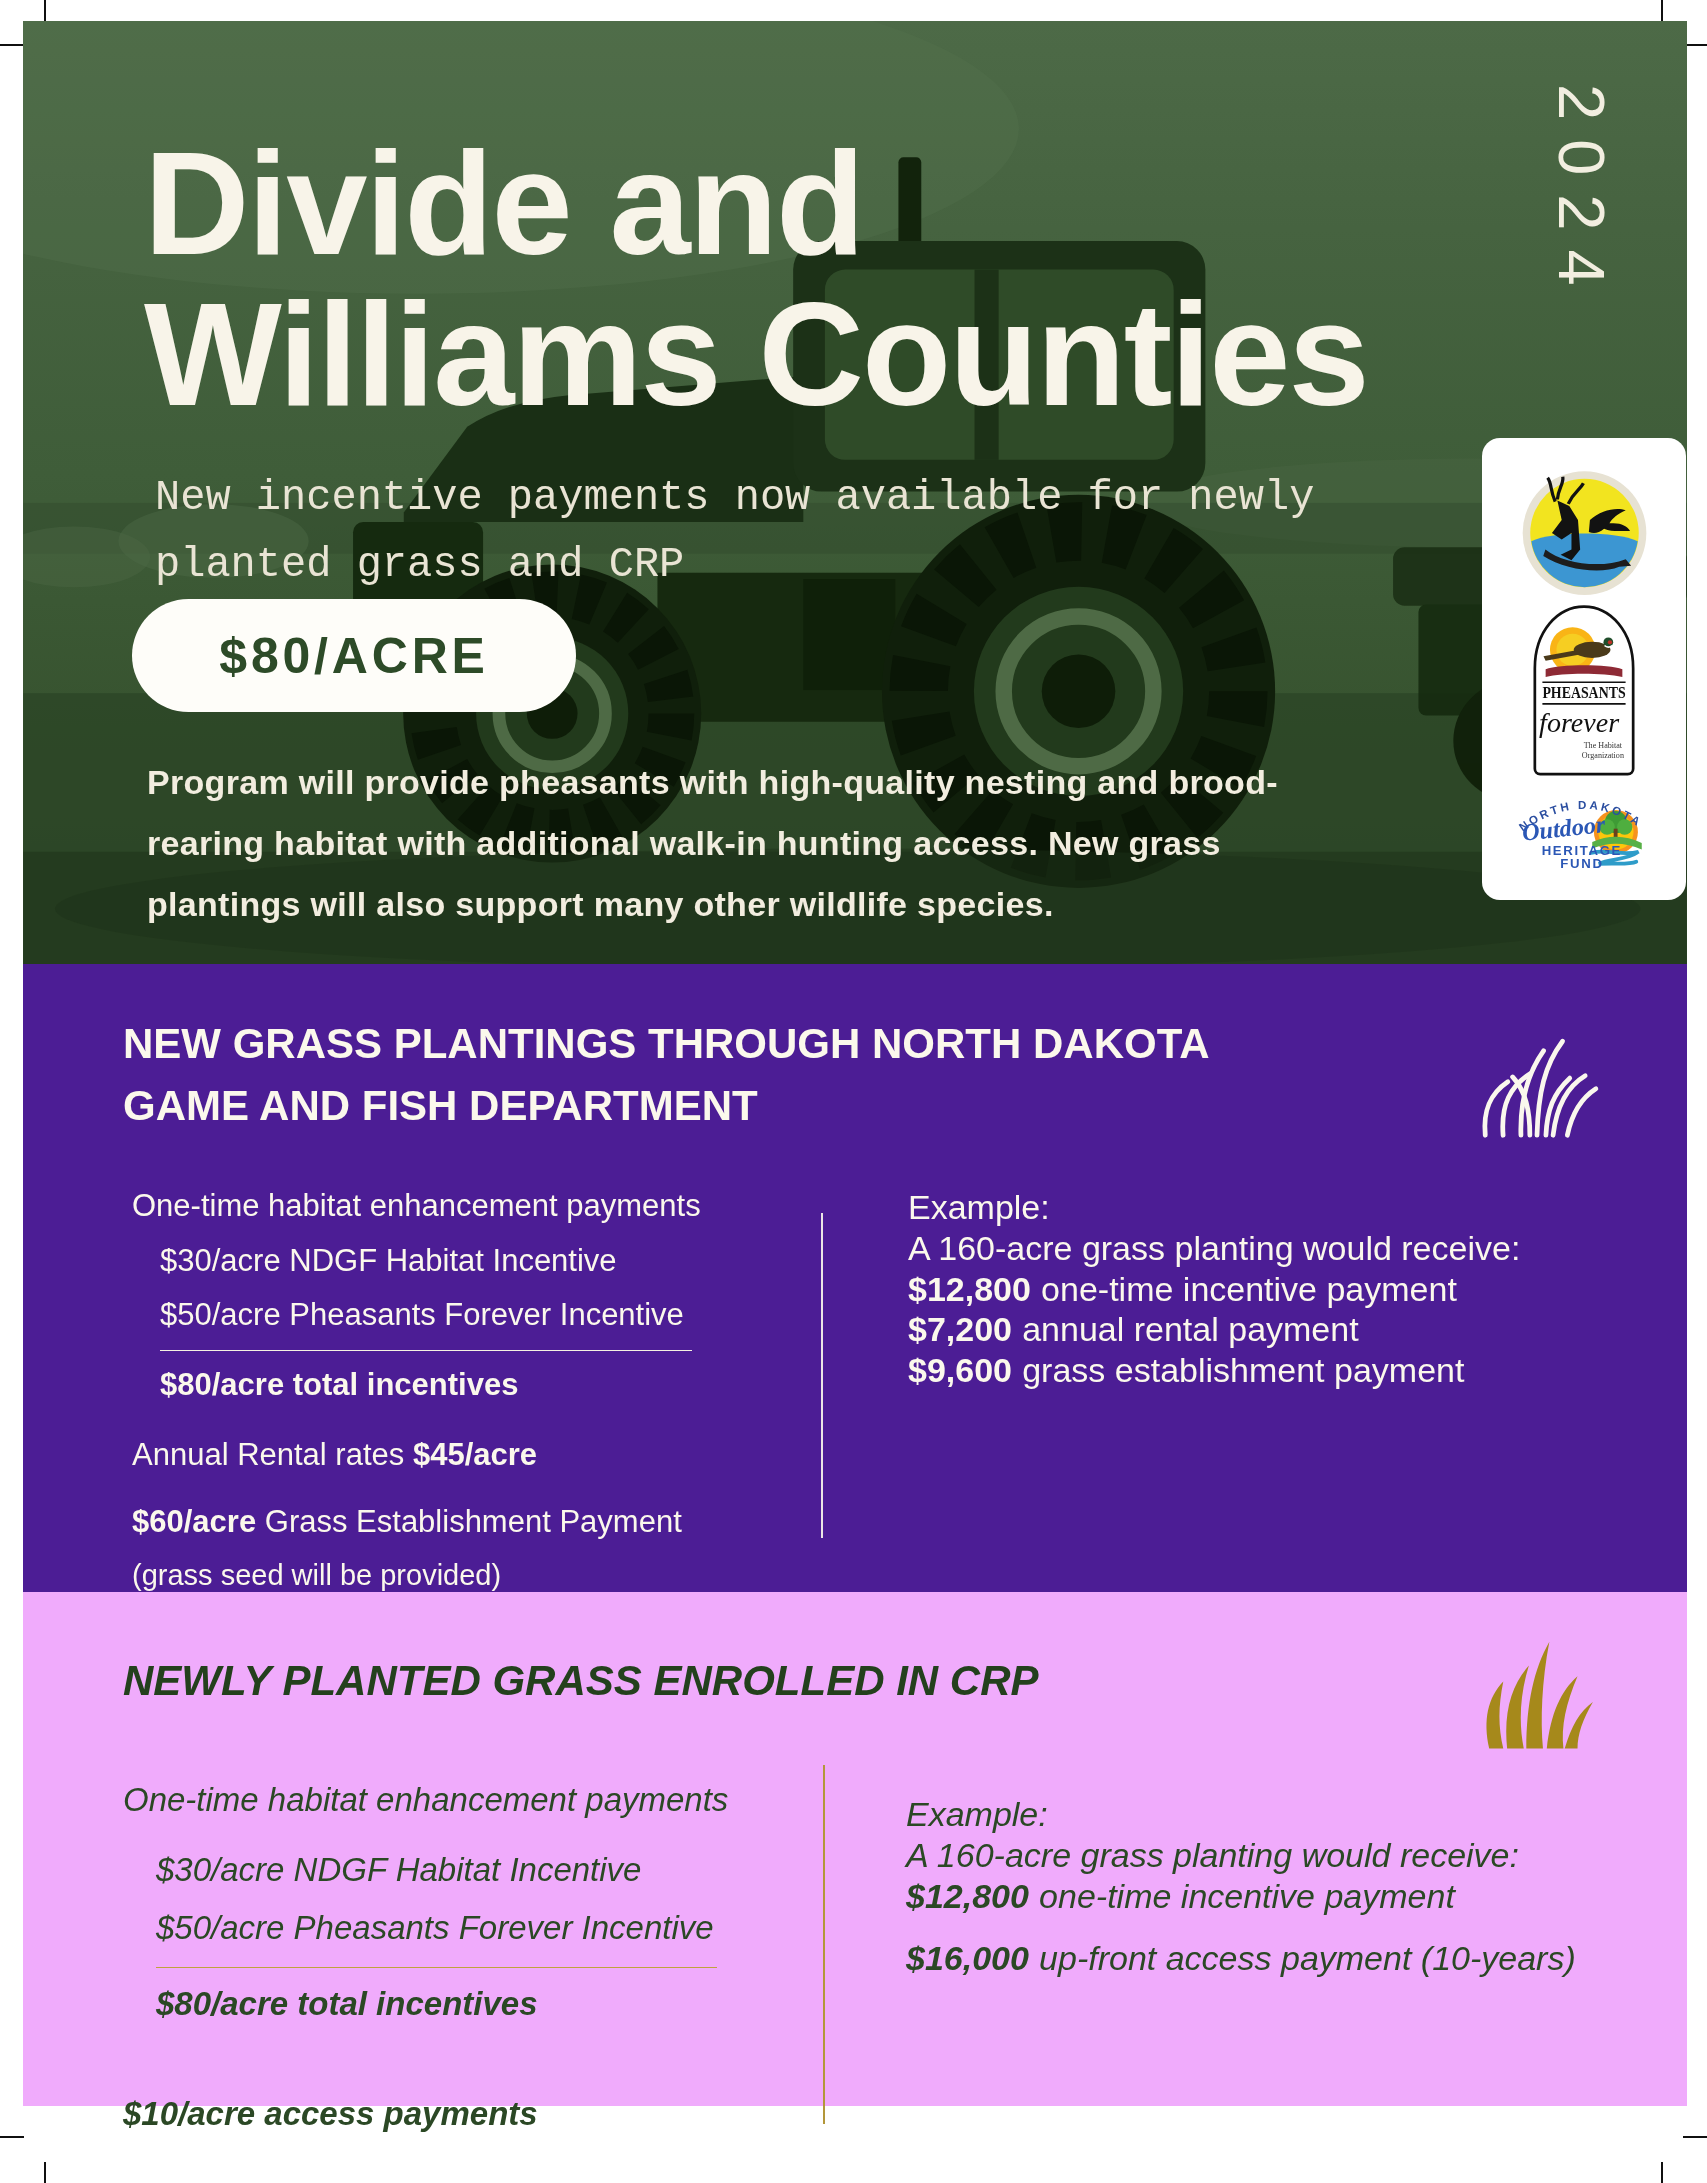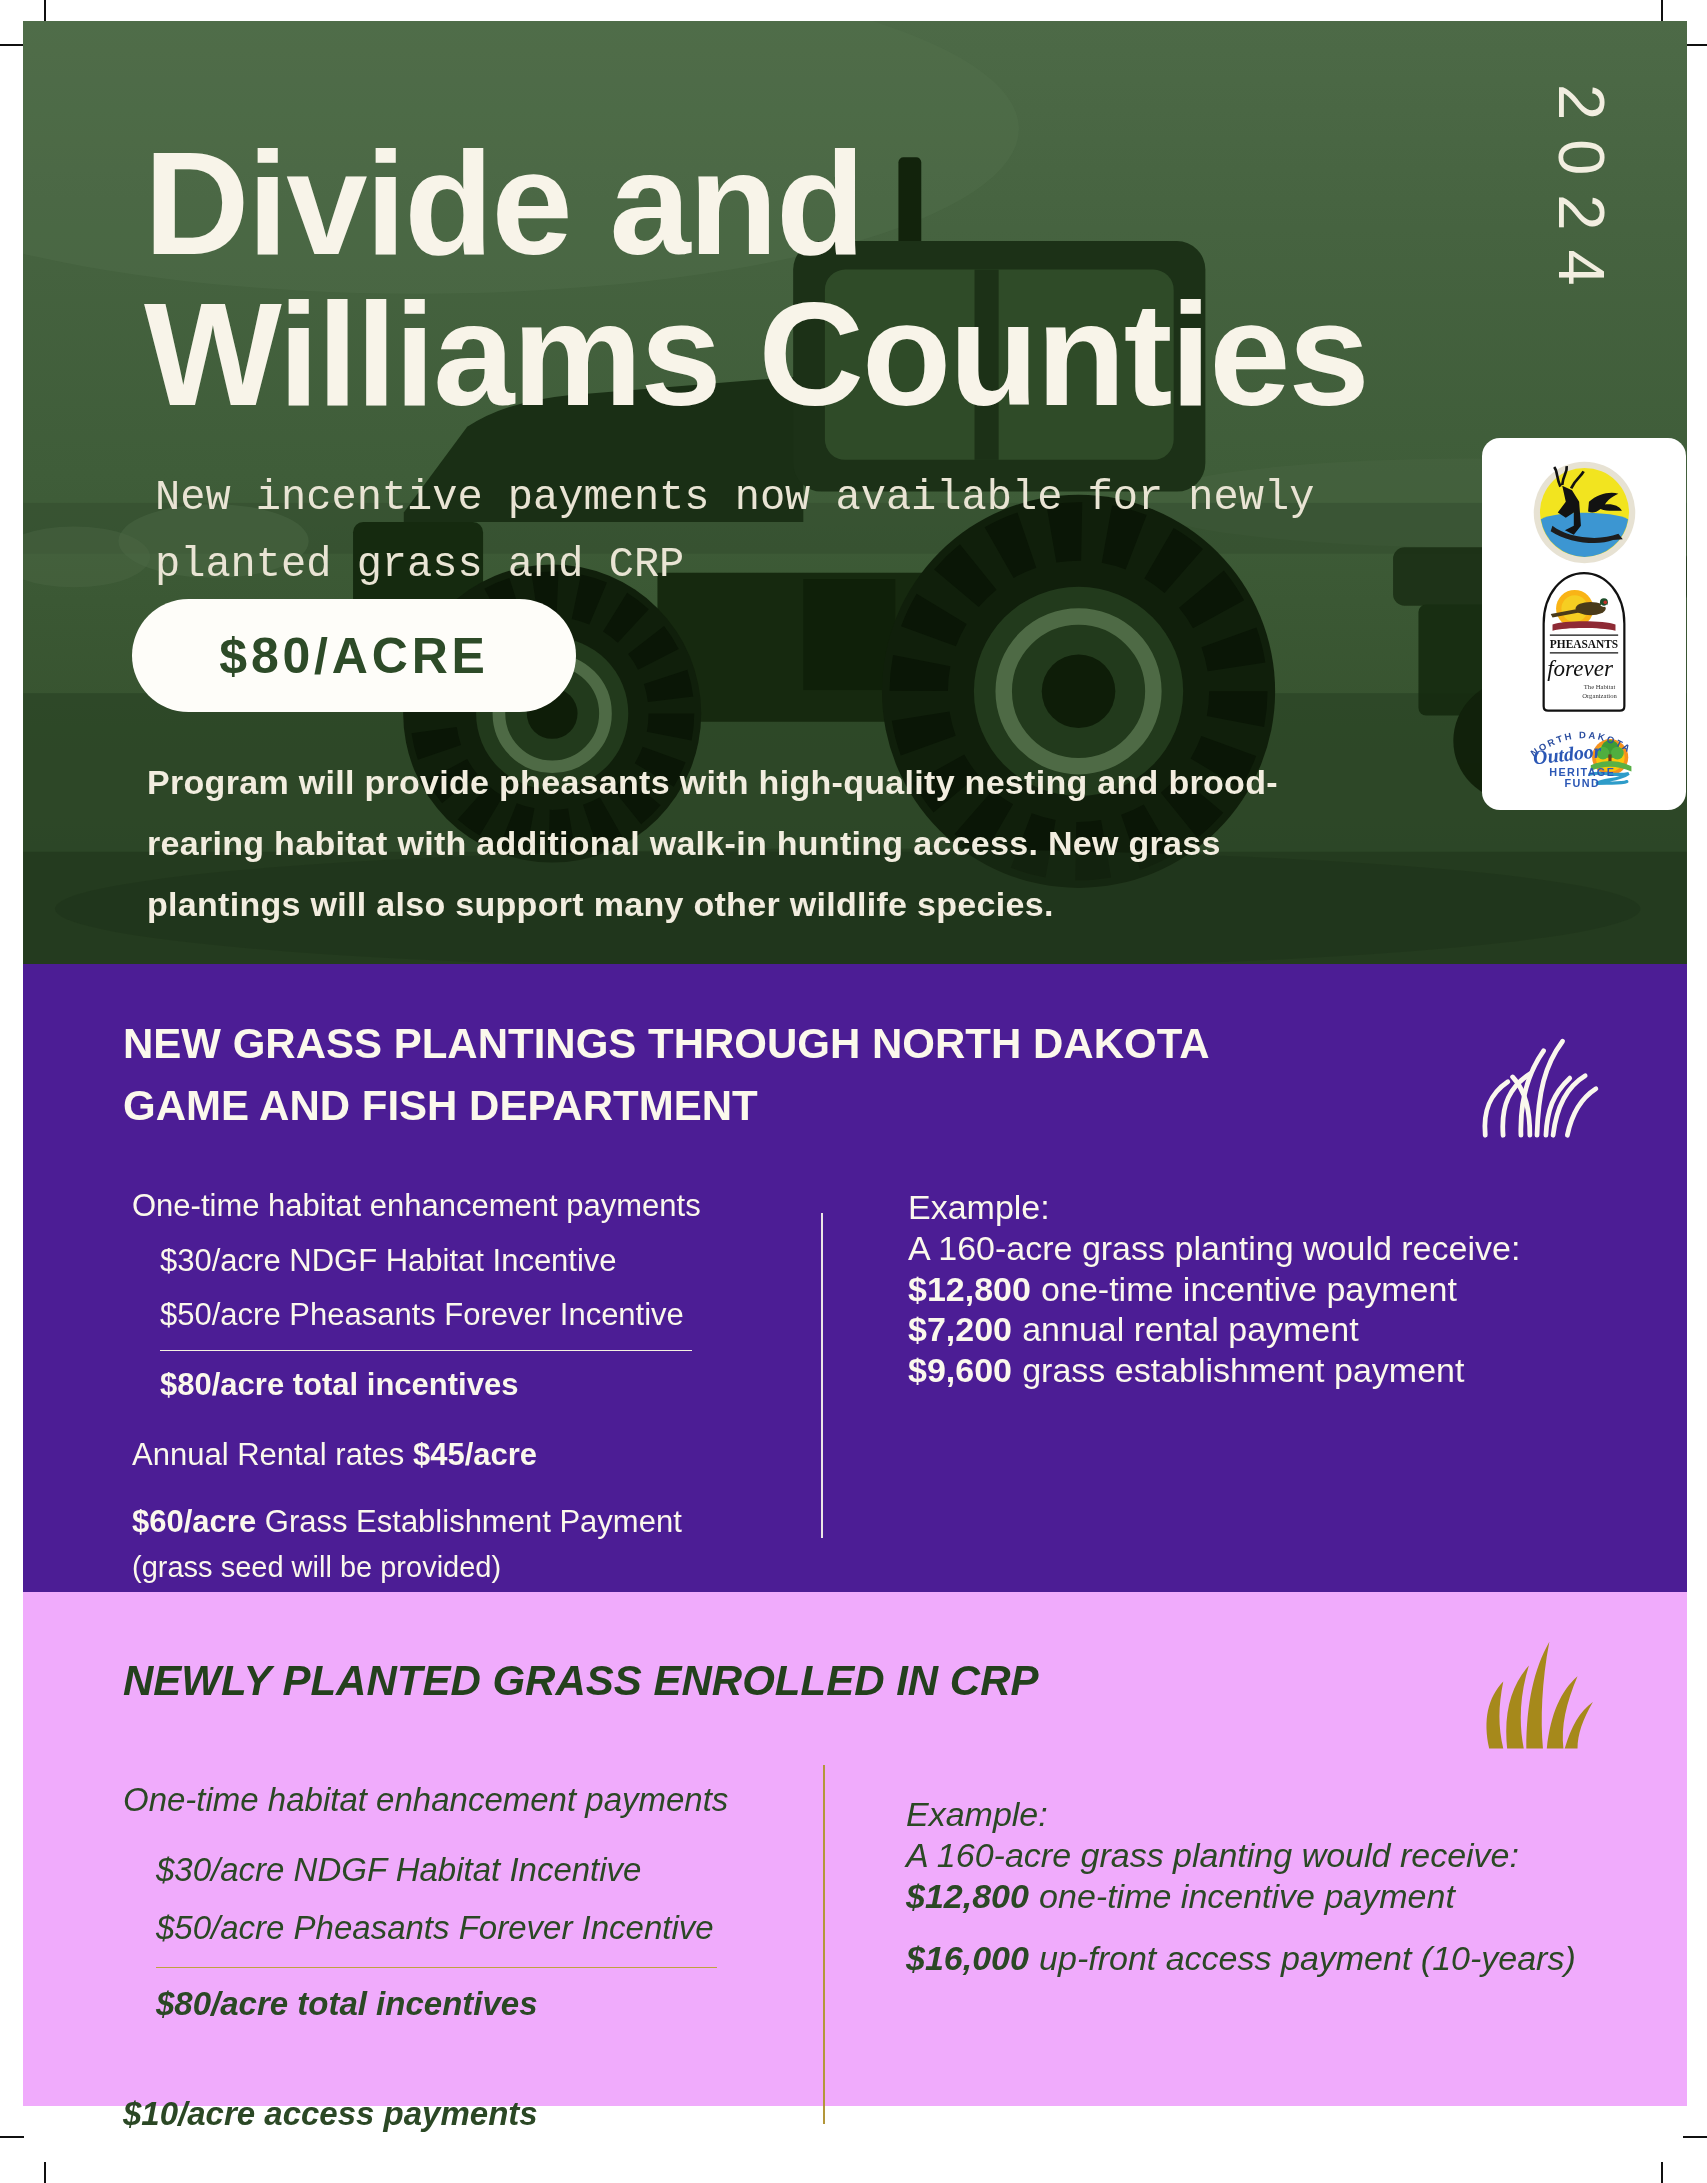--- a/index.html
+++ b/index.html
@@ -29,23 +29,23 @@
     font-size:42px; line-height:67px; font-weight:400; color:#E9E4D4;font-family:Liberation Mono, monospace; }
   .badge {
     position:absolute; left:109px; top:578px; width:444px; height:113px;
     background:#FEFDF9; border-radius:60px;
     display:flex; align-items:center; justify-content:center;
     color:#2D4B28; font-size:50px; font-weight:700; letter-spacing:3.8px;
   }
   .desc { position:absolute; left:124px; top:731px; margin:0; width:1237px;
     font-size:34px; font-weight:700; line-height:61px; letter-spacing:0.3px; color:#F2EDDF; }
   .logo-panel {
-    position:absolute; left:1459px; top:417px; width:204px; height:372px;
+    position:absolute; left:1459px; top:417px; width:204px; height:462px;
     background:#ffffff; border-radius:18px; box-sizing:border-box;
-    padding:21px 15px; display:flex; flex-direction:column;
+    padding:30px 15px; display:flex; flex-direction:column;
     align-items:center; justify-content:space-between;
   }
 
   
   .band { position:absolute; left:23px; width:1664px; }
   .band-ndgf { top:964px; height:628px; background:#4c1d95; color:#FBF8EC; }
   .band-crp  { top:1592px; height:514px; background:#f0abfc; color:#2B4825;font-style:italic; }
 
   .sec-heading { position:absolute; left:100px; top:49px; margin:0;
     font-size:42px; font-weight:700; line-height:62px; }
@@ -63,21 +63,21 @@
 
   .col p { margin:0; line-height:1.2; }
   .b  { font-weight:700; }
   .sp { margin-left:0.28em; }
 
   .ndgf-left .intro { margin-bottom:18px; }
   .ndgf-left .item  { margin-left:28px; margin-bottom:16.5px; }
   .ndgf-left .rule  { margin:7.6px 0 15px 28px; width:532px; border-top:1.9px solid #F5F1E2; }
   .ndgf-left .total { margin-left:28px; font-weight:700; margin-bottom:33px; }
   .ndgf-left .rental { margin-bottom:30px; }
-  .ndgf-left .note  { margin-top:10px; font-size:29px; }
+  .ndgf-left .note  { margin-top:18px; font-size:29px; }
 
   .crp-left .intro { margin-bottom:30px; }
   .crp-left .item  { margin-left:33px; margin-bottom:19px; }
   .crp-left .rule  { margin:11.4px 0 16.5px 33px; width:561px; border-top:1.9px solid #C0A23C; }
   .crp-left .total { margin-left:33px; font-weight:700; margin-bottom:70px; }
 
   .example-label { margin-bottom:47px; }
   .example-intro { margin-bottom:51px; white-space:nowrap; }
   .pay { margin-bottom:16.5px; white-space:nowrap; }
   .crp-right .pay { margin-bottom:21.6px; }

